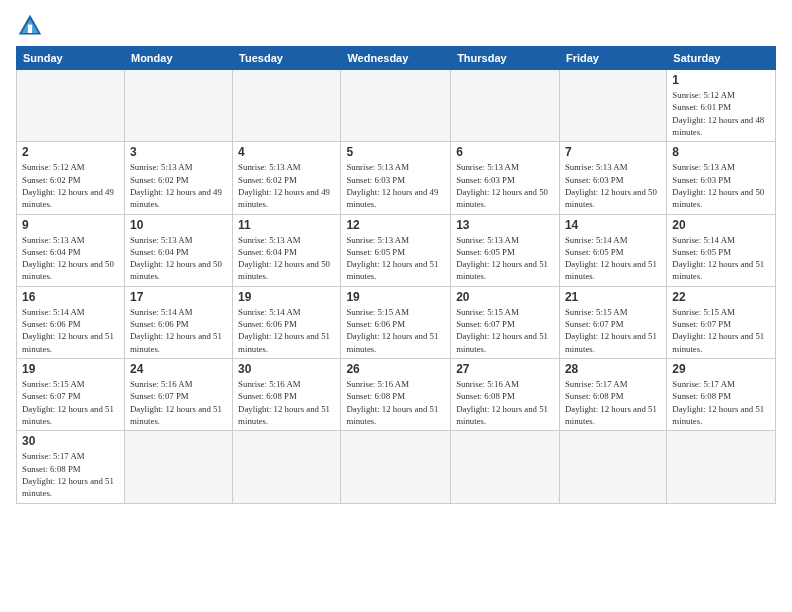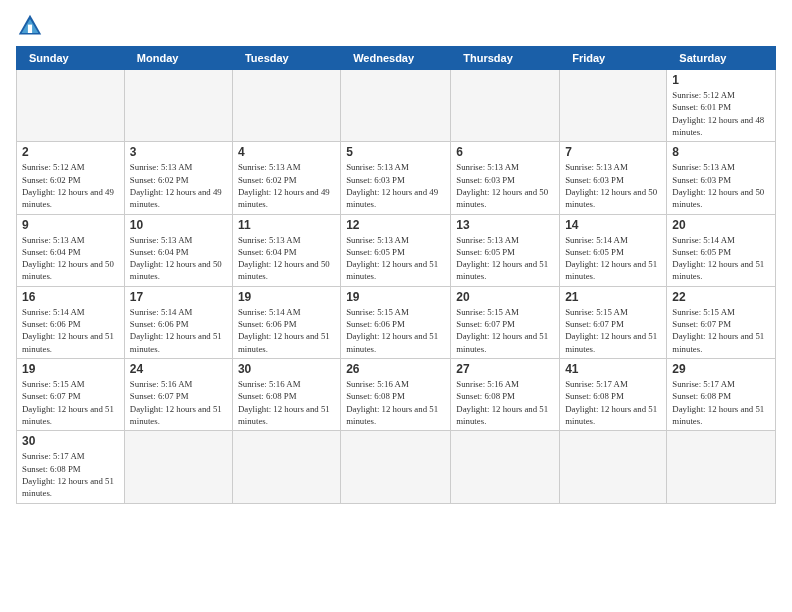--- a/index.html
+++ b/index.html
@@ -52,21 +52,21 @@
     }
     .calendar {
       width: 100%;
       border-collapse: collapse;
       font-size: 9.5px;
     }
     .calendar th {
       background-color: #1a5fa8;
       color: #fff;
       text-align: left;
-      padding: 5px 12px;
+      padding: 5px 6px;
       font-size: 11px;
       font-weight: bold;
       border: 1px solid #1a5fa8;
     }
     .calendar td {
       border: 1px solid #ccc;
       vertical-align: top;
       padding: 3px 5px;
       width: 113px;
       min-height: 70px;
@@ -241,21 +241,21 @@
           </td>
           <td>
             <span class="day-num">26</span>
             <div class="day-info">Sunrise: 5:16 AM<br>Sunset: 6:08 PM<br>Daylight: 12 hours and 51 minutes.</div>
           </td>
           <td>
             <span class="day-num">27</span>
             <div class="day-info">Sunrise: 5:16 AM<br>Sunset: 6:08 PM<br>Daylight: 12 hours and 51 minutes.</div>
           </td>
           <td>
-            <span class="day-num">41</span>
+            <span class="day-num">28</span>
             <div class="day-info">Sunrise: 5:17 AM<br>Sunset: 6:08 PM<br>Daylight: 12 hours and 51 minutes.</div>
           </td>
           <td>
             <span class="day-num">29</span>
             <div class="day-info">Sunrise: 5:17 AM<br>Sunset: 6:08 PM<br>Daylight: 12 hours and 51 minutes.</div>
           </td>
         </tr>
         <tr>
           <td>
             <span class="day-num">30</span>

